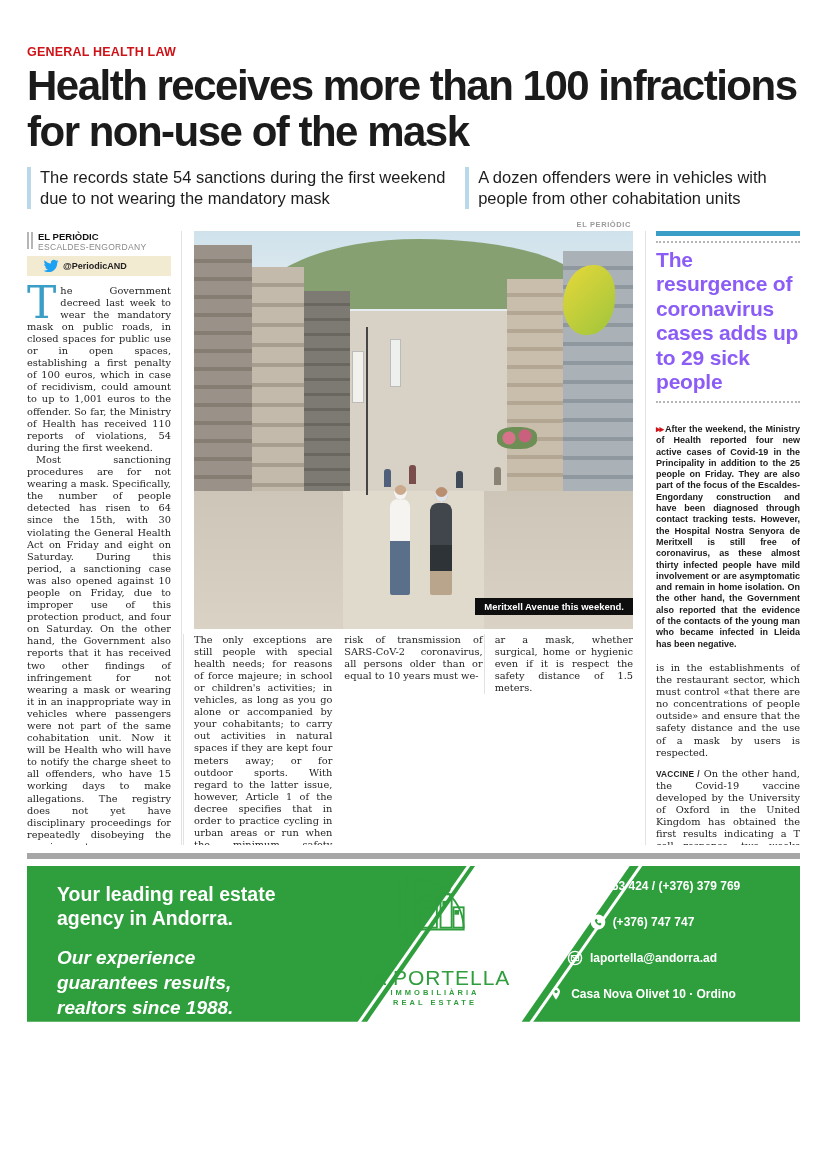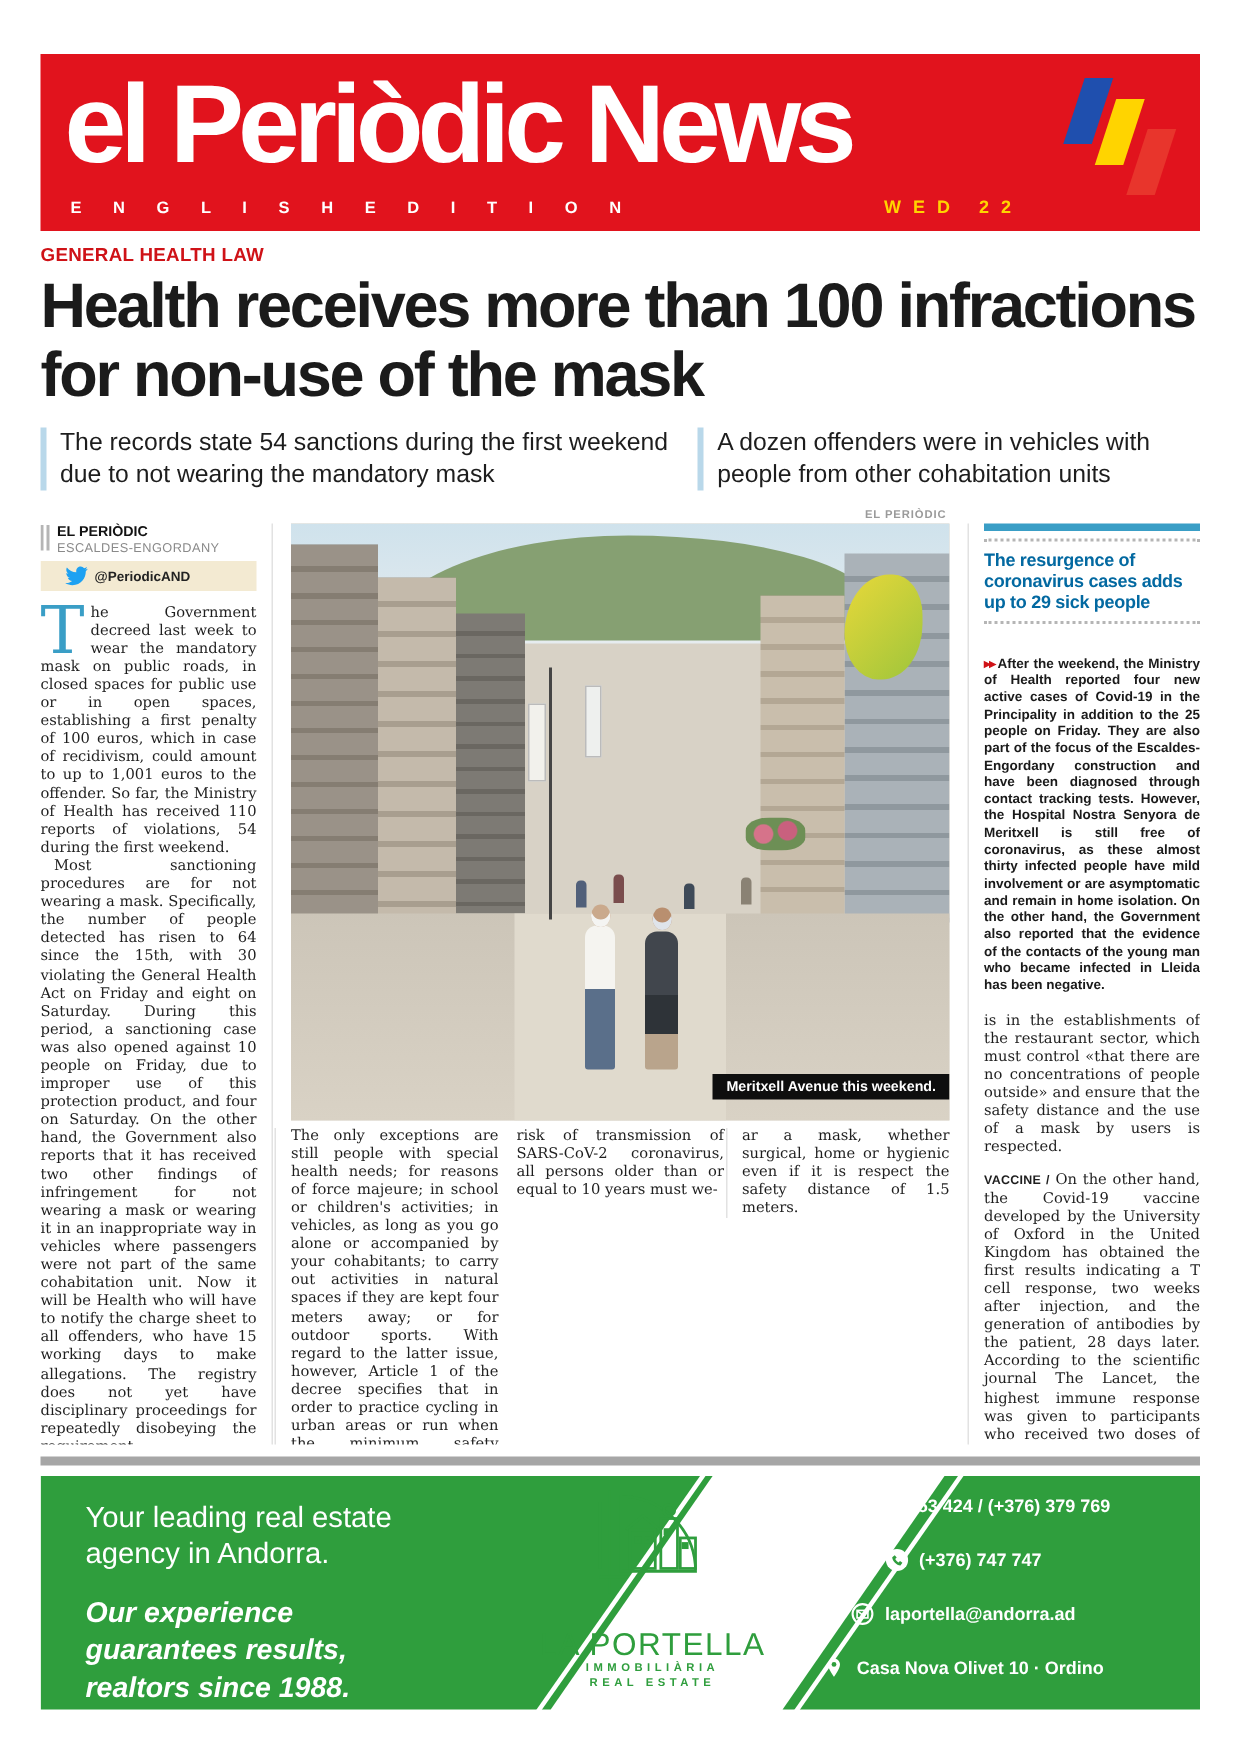--- a/index.html
+++ b/index.html
@@ -52,58 +52,48 @@
   .photo-caption { position:absolute; right:0; bottom:14px; background:#0e0e0e; color:#fff; font-size:9.5px; font-weight:bold; padding:3px 9px; }
 
   
   .mid-bottom { display:grid; grid-template-columns:1fr 1fr 1fr; column-gap:12px; margin-top:5px; }
   .stub2, .col4text { border-left:1px solid #e2e2e2; padding-left:10px; margin-left:-11px; }
 
   
   .col5 { border-left:1px solid #e2e2e2; padding-left:10px; }
   .sidebar-topbar { height:5px; background:var(--accent_blue,#2f9dc9); }
   .dotted { border-top:2px dotted #b5b5b5; margin:5px 0; }
-  .sidebar-title { font-size:12px; font-weight:bold; color:#0369a1; line-height:1.17; letter-spacing:-.2px; margin:3px 0 6px; }
+  .sidebar-title { font-size:21px; font-weight:bold; color:#8b5cf6; line-height:1.17; letter-spacing:-.2px; margin:3px 0 6px; }
   .sidebar-body { font-size:9px; font-weight:bold; color:#1a1a1a; line-height:11.3px; text-align:justify; margin-top:21px; }
   .arrows { color:var(--kicker_red,#cf1217); letter-spacing:-1px; }
   .col5-cont { margin-top:12px; }
 
   
   .gray-rule { height:6px; background:#a6a6a6; margin-top:8px; }
   .ad { position:relative; height:156px; margin-top:7px; background:#fff; overflow:hidden; }
   .ad-left { position:absolute; inset:0; background:var(--green,#2f9e3d); clip-path:polygon(0 0, 58% 0, 44% 100%, 0 100%); }
   .ad-right { position:absolute; inset:0; background:var(--green,#2f9e3d); clip-path:polygon(78% 0, 100% 0, 100% 100%, 64% 100%); }
   .stripe { position:absolute; width:3px; height:230px; background:#fff; top:-35px; transform:rotate(35deg); }
   .ad-left-text { position:absolute; left:30px; top:16px; width:235px; color:#fff; }
-  .ad-head { font-size:19.5px; font-weight:normal; line-height:1.25; }
+  .ad-head { font-size:19.5px; font-weight:bold; line-height:1.25; }
   .ad-tag { margin-top:16px; font-size:19px; font-weight:bold; font-style:italic; line-height:1.3; }
   .ad-logo { position:absolute; left:318px; top:8px; width:180px; text-align:center; color:var(--green,#2f9e3d); }
   .brand-name { font-family:Liberation Sans, sans-serif; font-size:21px; letter-spacing:1px; line-height:1; margin-top:15px; }
   .brand-sub { font-size:7.5px; font-weight:bold; letter-spacing:3px; line-height:1.35; }
   .contacts { position:absolute; right:8px; top:12px; width:300px; display:flex; flex-direction:column; gap:20px; align-items:center; }
   .contact-row { display:flex; align-items:center; gap:7px; cursor:pointer; }
   .contact-row span { color:#fff; font-size:12px; font-weight:bold; white-space:nowrap; }
   .cicon { width:16px; height:16px; flex:0 0 16px; }
 </style>
 </head>
 <body>
 
 <div class="page">
   <div class="content">
 
-    <div class="masthead">
-      <div class="mast-title">el Periòdic News</div>
-      <div class="mast-edition">E N G L I S H   E D I T I O N</div>
-      <div class="mast-date">WED 22</div>
-      <div class="mast-logo">
-        <div class="bar bar-blue"></div>
-        <div class="bar bar-yellow"></div>
-        <div class="bar bar-red"></div>
-      </div>
-    </div>
 
     <div class="kicker">GENERAL HEALTH LAW</div>
     <h1 class="headline">Health receives more than 100 infractions for non-use of the mask</h1>
     <div class="subheads">
       <div class="subhead l">The records state 54 sanctions during the first weekend due to not wearing the mandatory mask</div>
       <div class="subhead r">A dozen offenders were in vehicles with people from other cohabitation units</div>
     </div>
 
     <div class="body-grid">
 

